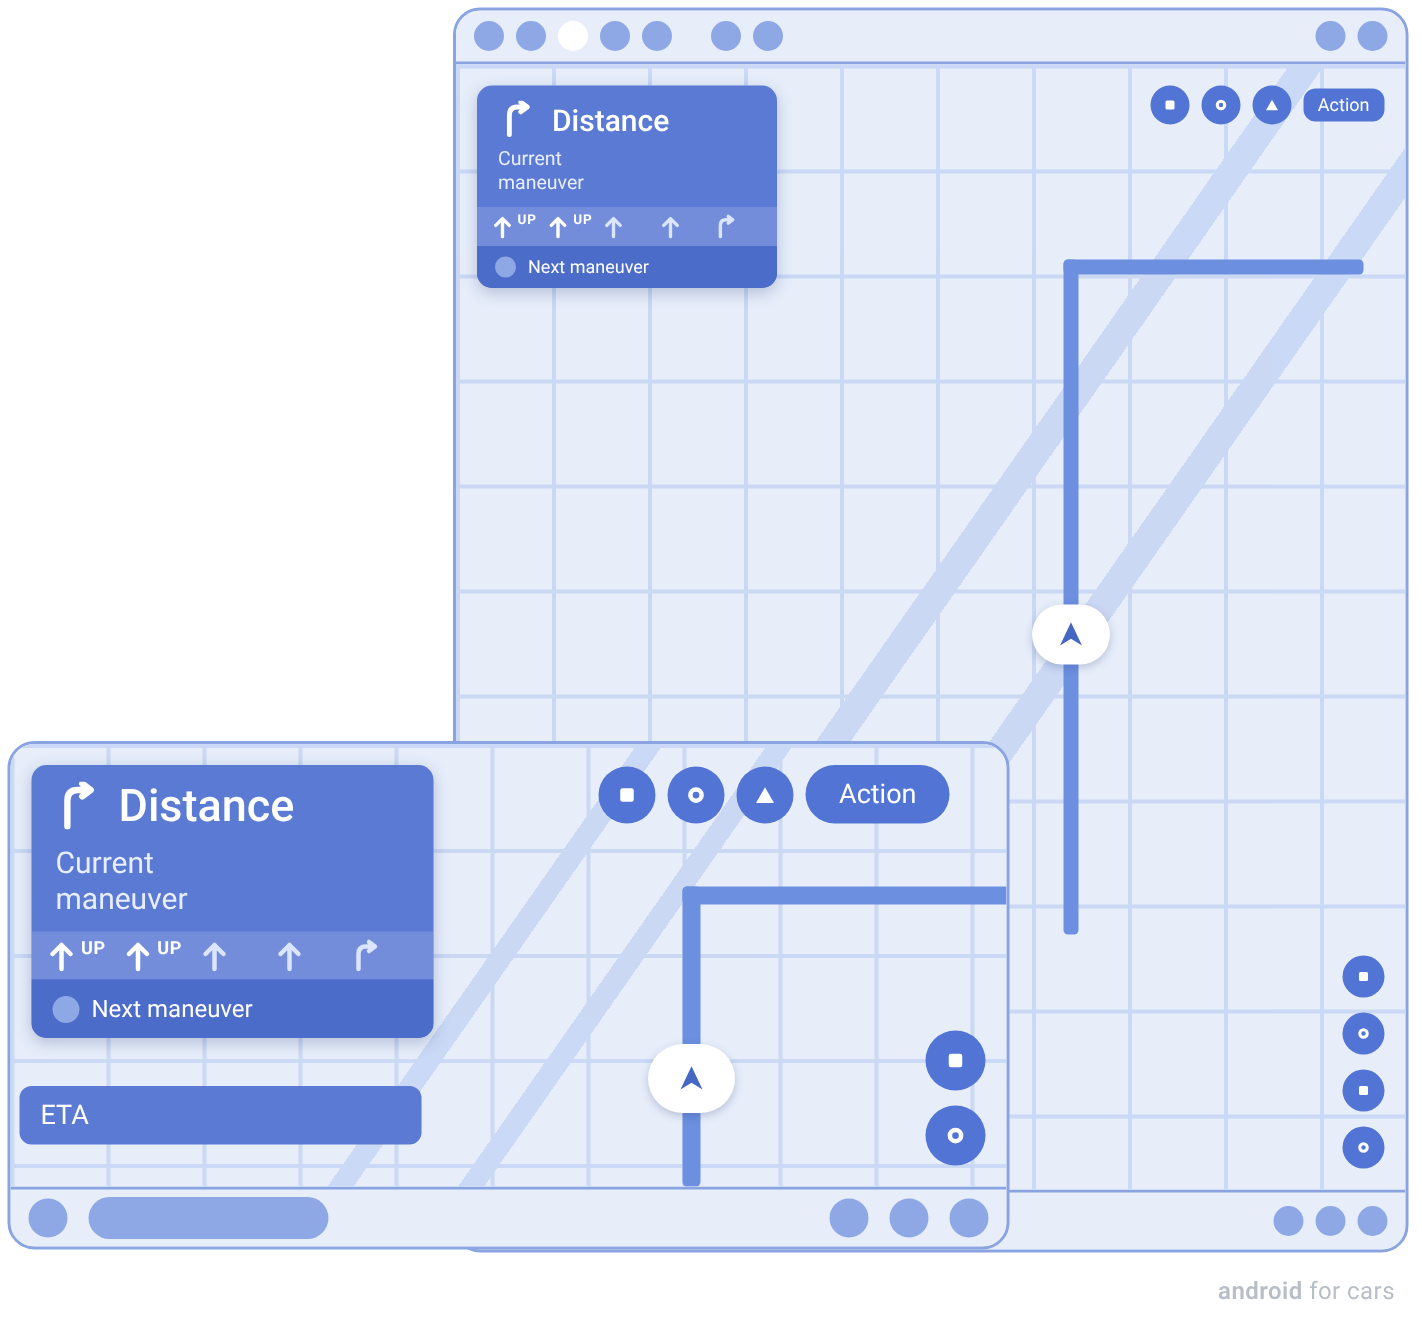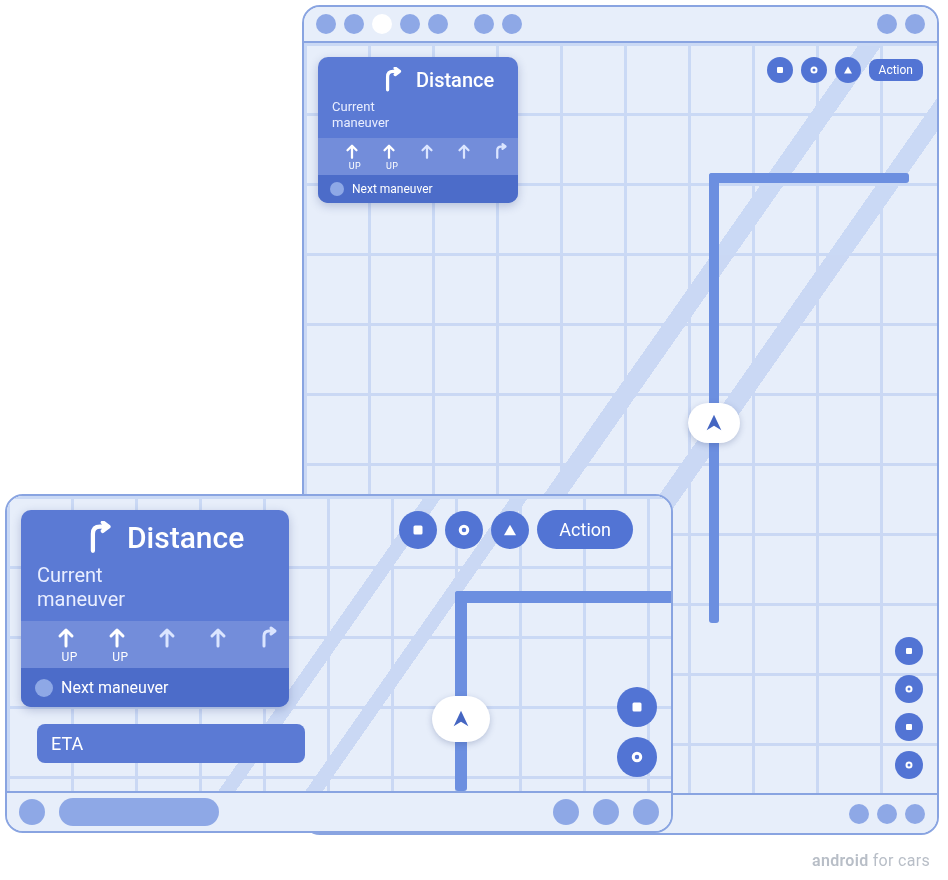--- a/index.html
+++ b/index.html
@@ -134,38 +134,38 @@
     color: var(--nav-card-text);
     border-radius: 10px;
     overflow: hidden;
     box-shadow: 0 3px 10px rgba(30,50,120,.25);
   }
   .portrait .nav-card { width: 200px; }
   .landscape .nav-card { width: 268px; left: 14px; top: 14px; }
   .nc-head {
     display: flex; align-items: center; gap: 10px;
     padding: 10px 14px 2px;
-    margin-left: 48px;
   }
   .nc-head svg { width: 26px; height: 26px; stroke: #fff; }
   .landscape .nc-head svg { width: 34px; height: 34px; }
   .nc-head .dist { font-weight: 500; font-size: 20px; }
   .landscape .nc-head .dist { font-size: 30px; }
   .nc-sub { padding: 4px 14px 8px; font-size: 13px; line-height: 1.2; color: #e9eeff; }
   .landscape .nc-sub { font-size: 20px; padding: 6px 16px 10px; }
   .lane-row {
     display: flex; gap: 2px;
     background: rgba(255,255,255,.15);
     padding: 4px 8px;
   }
   .lane {
     flex: 1;
-    display: flex; flex-direction: column; align-items: flex-end;
+    display: flex; flex-direction: row; align-items: flex-start;
     gap: 1px;
     color: #dbe5ff;
+    font-weight: bold;
   }
   .lane.active { color: #fff; }
   .lane svg { width: 18px; height: 18px; }
   .landscape .lane svg { width: 24px; height: 24px; }
   .lane .lbl { font-size: 9px; letter-spacing: .5px;}
   .landscape .lane .lbl { font-size: 12px; }
   .next-row {
     display: flex; align-items: center; gap: 8px;
     background: var(--nav-card-dark);
     padding: 7px 12px;
@@ -174,21 +174,21 @@
   .landscape .next-row { font-size: 16px; padding: 10px 14px;}
   .next-row .nd {
     width: 14px; height: 14px; border-radius: 50%;
     background: var(--status-dot);
   }
   .landscape .next-row .nd { width: 18px; height: 18px;}
 
   
   .eta-card {
     position: absolute;
-    left: 30px;
+    left: 6px;
     background: var(--nav-card);
     color: #fff;
     border-radius: 8px;
     padding: 8px 14px;
     width: 268px;
     font-size: 16px;
     line-height: 1.3;
   }
   .landscape .eta-card { top: 228px; }
   .eta-card .t { font-size: 18px; }

